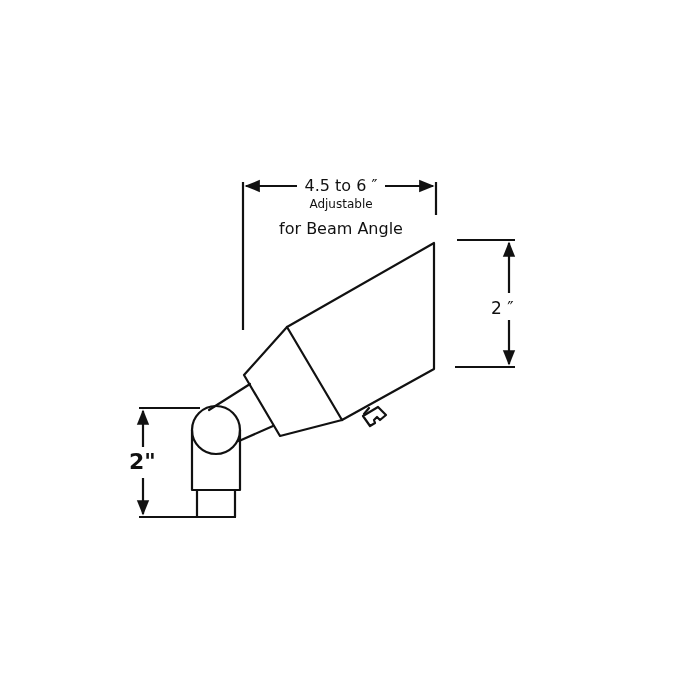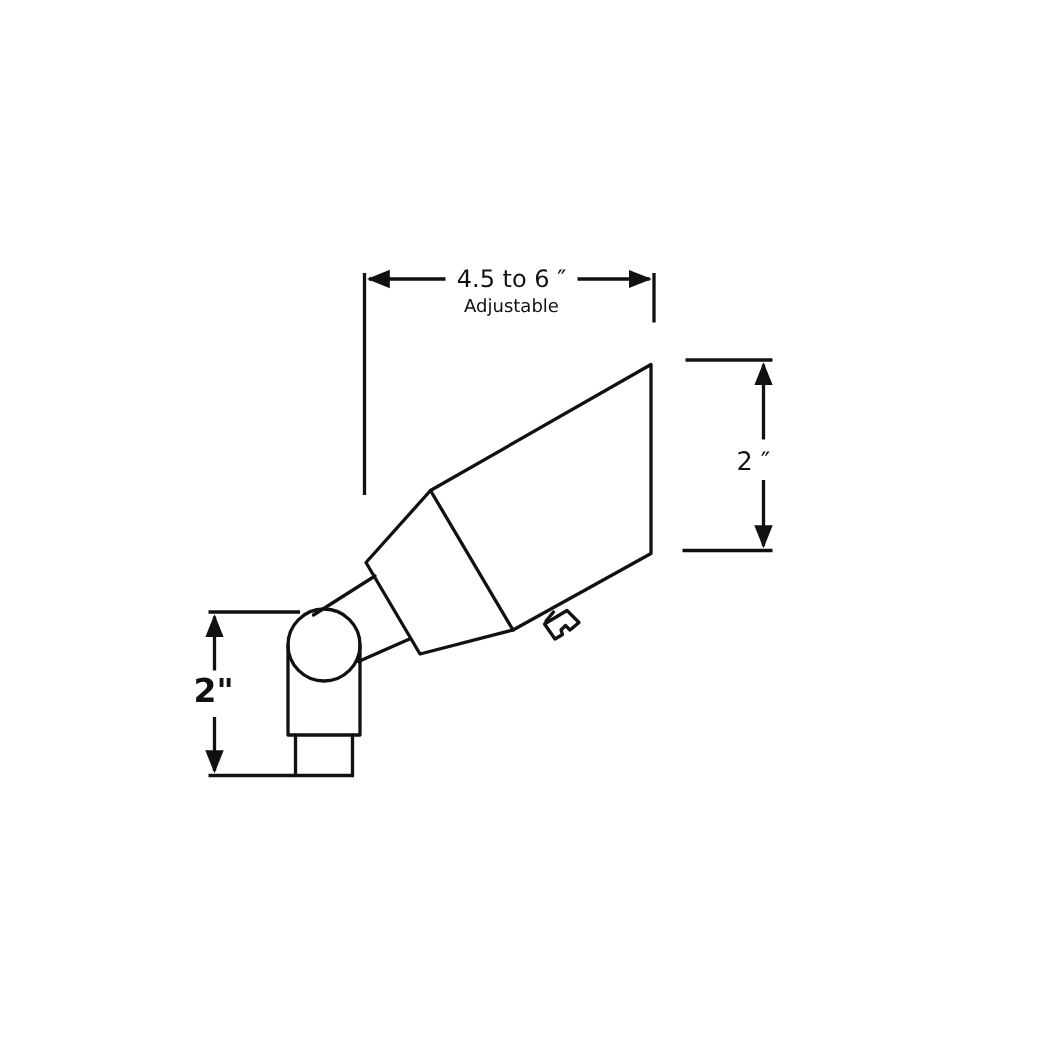--- a/index.html
+++ b/index.html
@@ -59,17 +59,18 @@
 
     <g>
       <path class="ln" d="M192,430 L192,490 L240,490 L240,430"></path>
       <circle class="ln" cx="216" cy="430" r="24"></circle>
       <path class="ln" d="M197,490 L197,517 M235,490 L235,517"></path>
     </g>
   </svg>
 
   <div class="lbl center" style="left:341px; top:176px; font-size:16px; padding:0 3px; background:#ffffff;">4.5 to 6 ″</div>
   <div class="lbl center" style="left:341px; top:197px; font-size:12px;">Adjustable</div>
+  <div class="lbl center" style="left:341px; top:219px; font-size:16px;">for Beam Angle</div>
 
   <div class="lbl" style="left:491px; top:298px; font-size:17px;">2 ″</div>
 
   <div class="lbl" style="left:129px; top:449px; font-size:22px; font-weight:bold;">2"</div>
 </div>
 
 </body></html>

